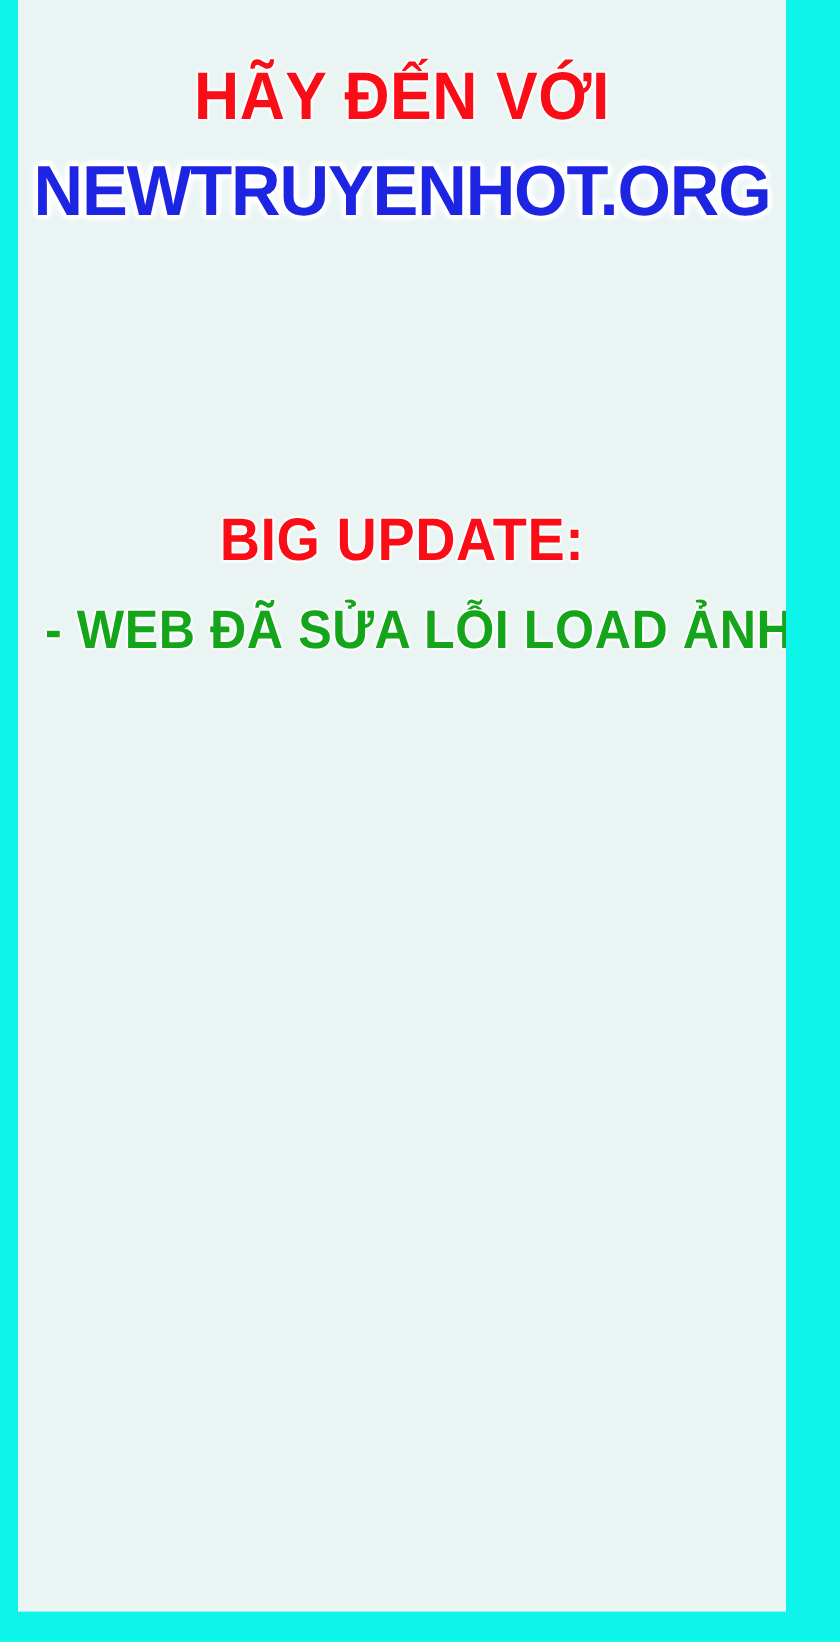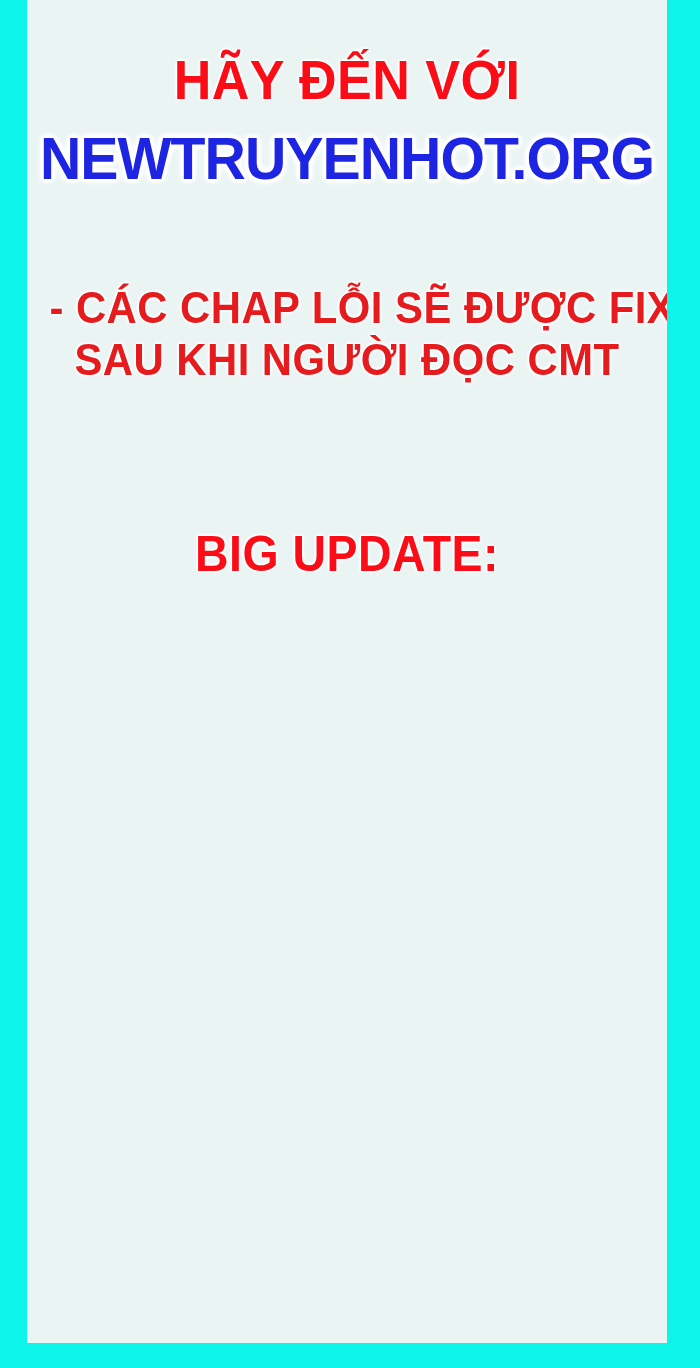--- a/index.html
+++ b/index.html
@@ -27,21 +27,20 @@
   
   .panel {
     position: absolute;
     left: 15px;
     top: 0px;
     width: 640px;
     height: 1343px;
     background: #e9f4f3;
     box-sizing: border-box;
     overflow: hidden;
-    margin-left: 12px;
   }
 
   .stack {
     position: absolute;
     left: 0;
     top: 0;
     width: 640px;
     text-align: center;
   }
 
@@ -137,34 +136,33 @@
 <div class="banner">
   <div class="panel">
     <div class="stack">
 
       <div class="line halo headline-red">HÃY ĐẾN VỚI</div>
 
       <div class="line halo-strong headline-blue">NEWTRUYENHOT.ORG</div>
 
       <div class="gap-1"></div>
 
-      <div class="block">
-        <div class="line halo bullet-red">- CÁC CHAP LỖI SẼ ĐƯỢC FIX</div>
-        <div class="line halo bullet-red">SAU KHI NGƯỜI ĐỌC CMT</div>
-      </div>
 
       <div class="gap-2"></div>
 
 
       <div class="gap-3"></div>
 
       <div class="line halo update-title">BIG UPDATE:</div>
 
       <div class="gap-4"></div>
 
+      <div class="block">
+        <div class="line halo bullet-green">- WEB ĐÃ SỬA LỖI LOAD ẢNH</div>
+      </div>
 
       <div class="gap-5"></div>
 
 
       <div class="gap-6"></div>
 
 
     </div>
   </div>
 </div>

